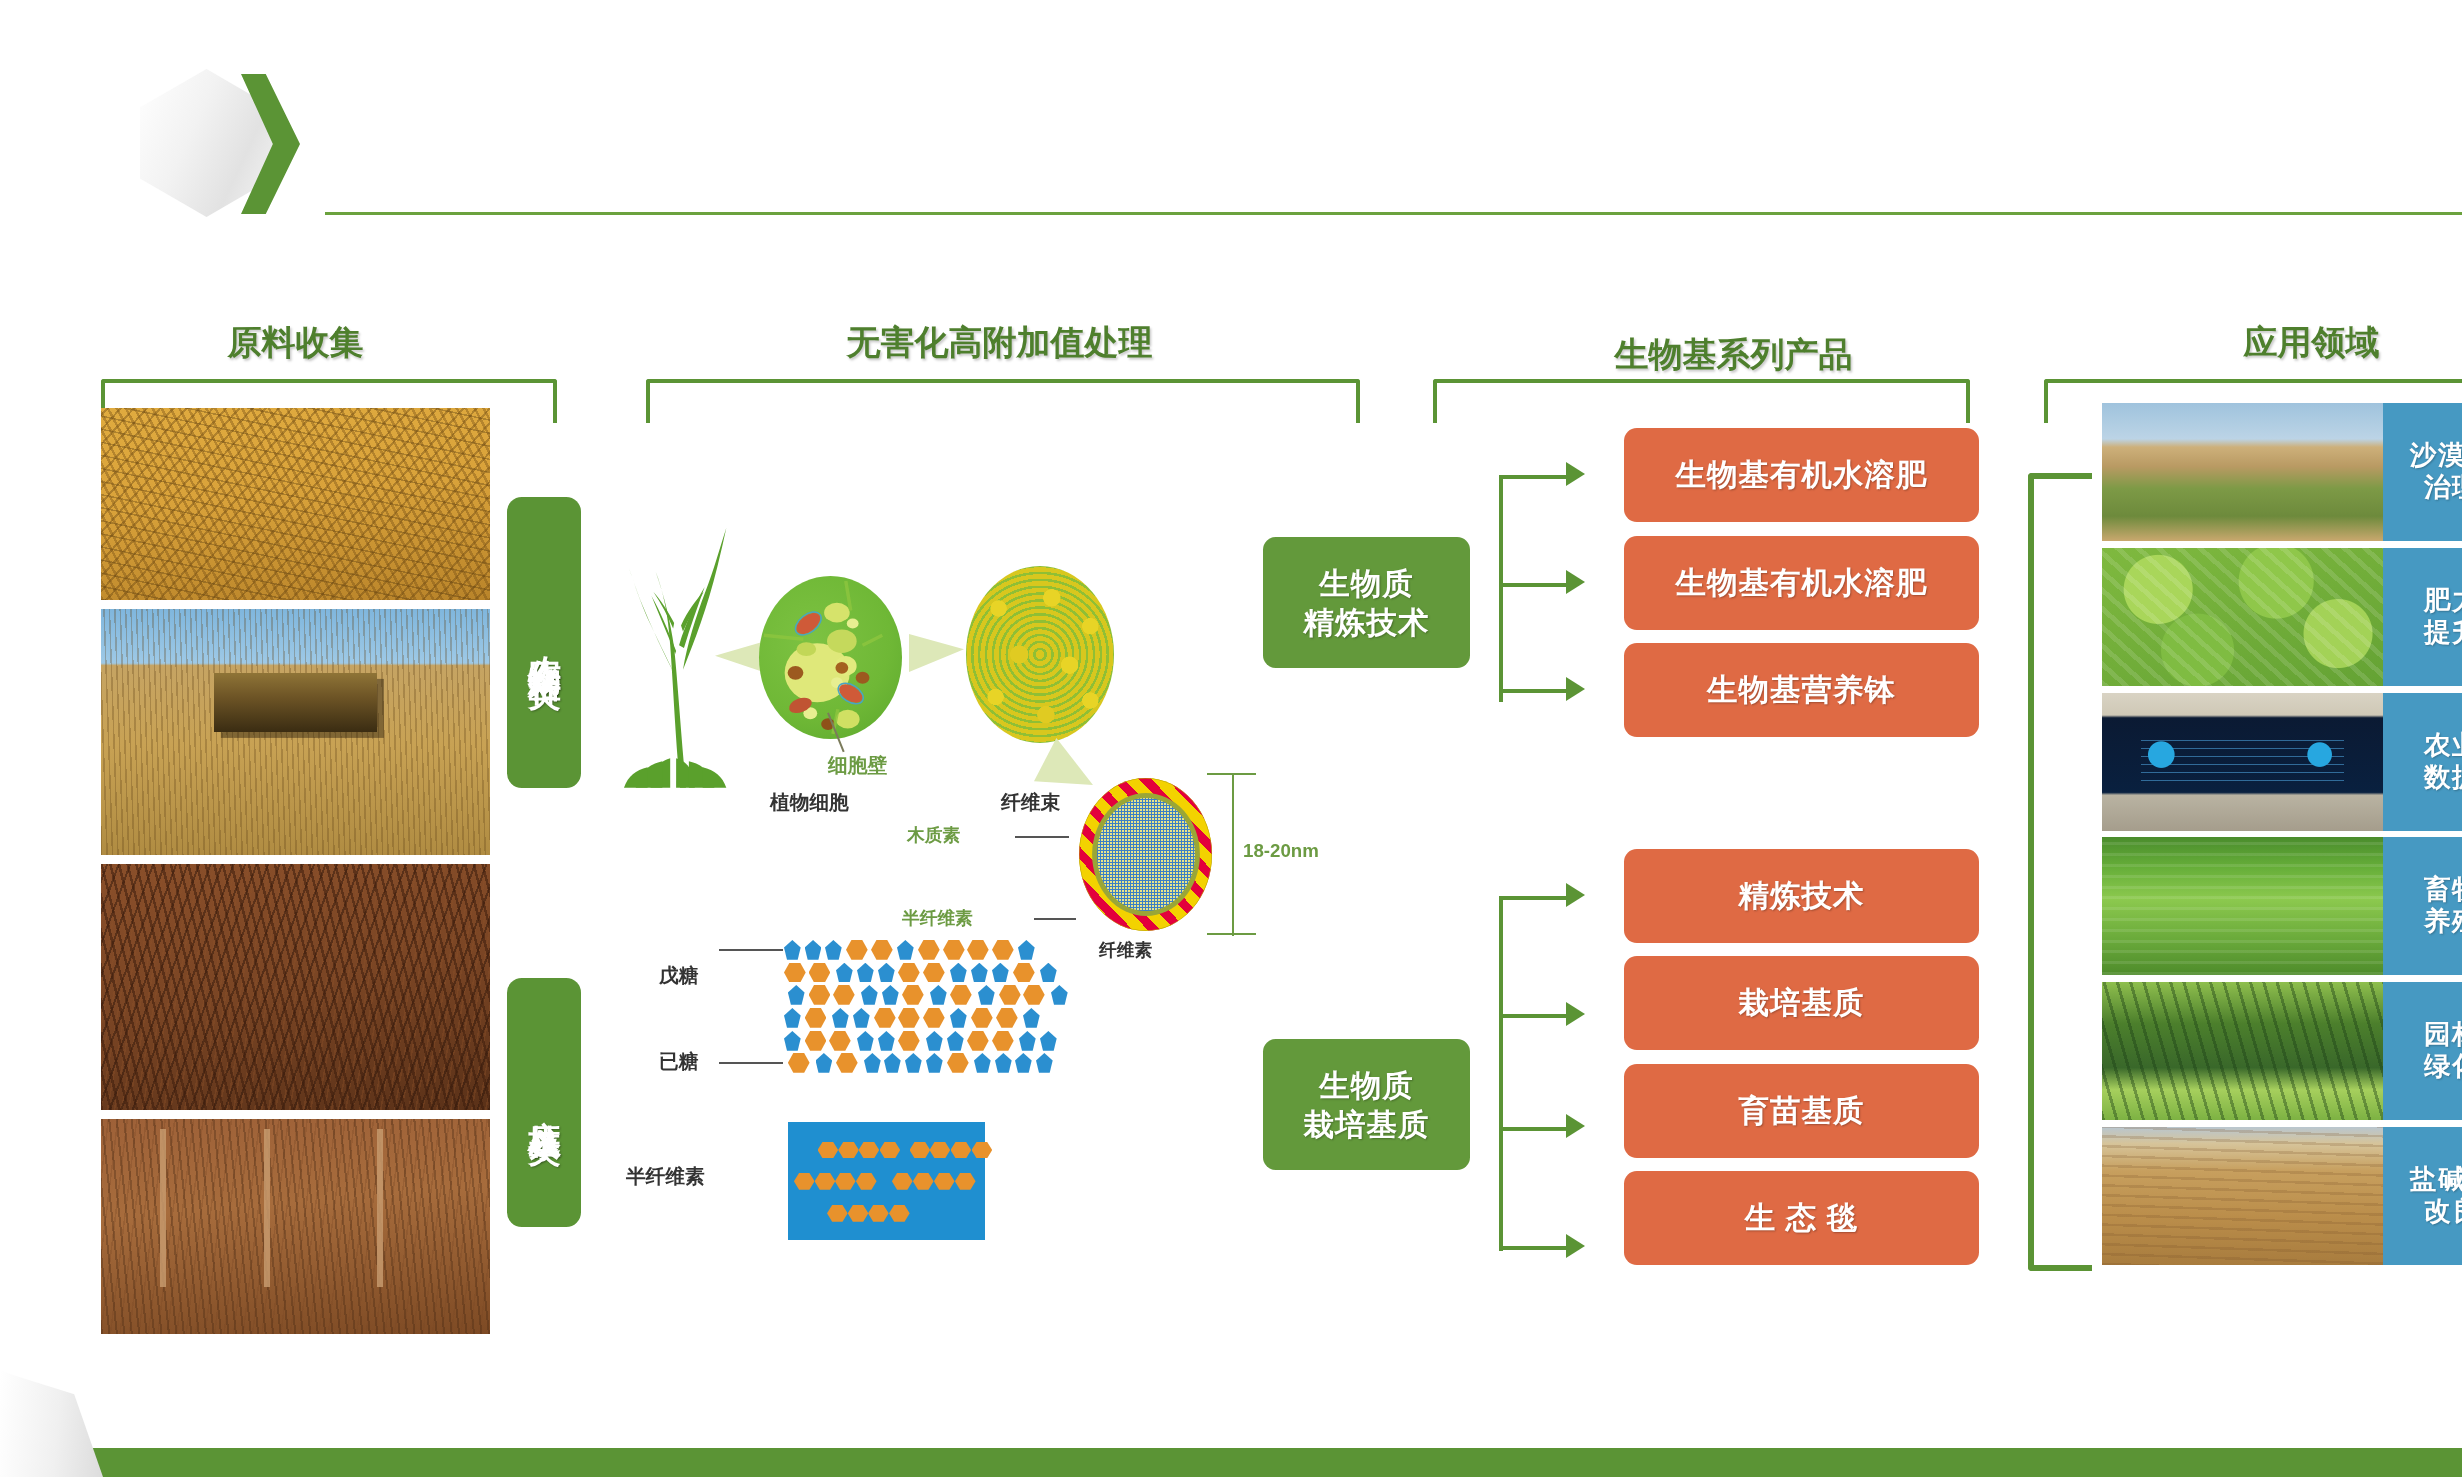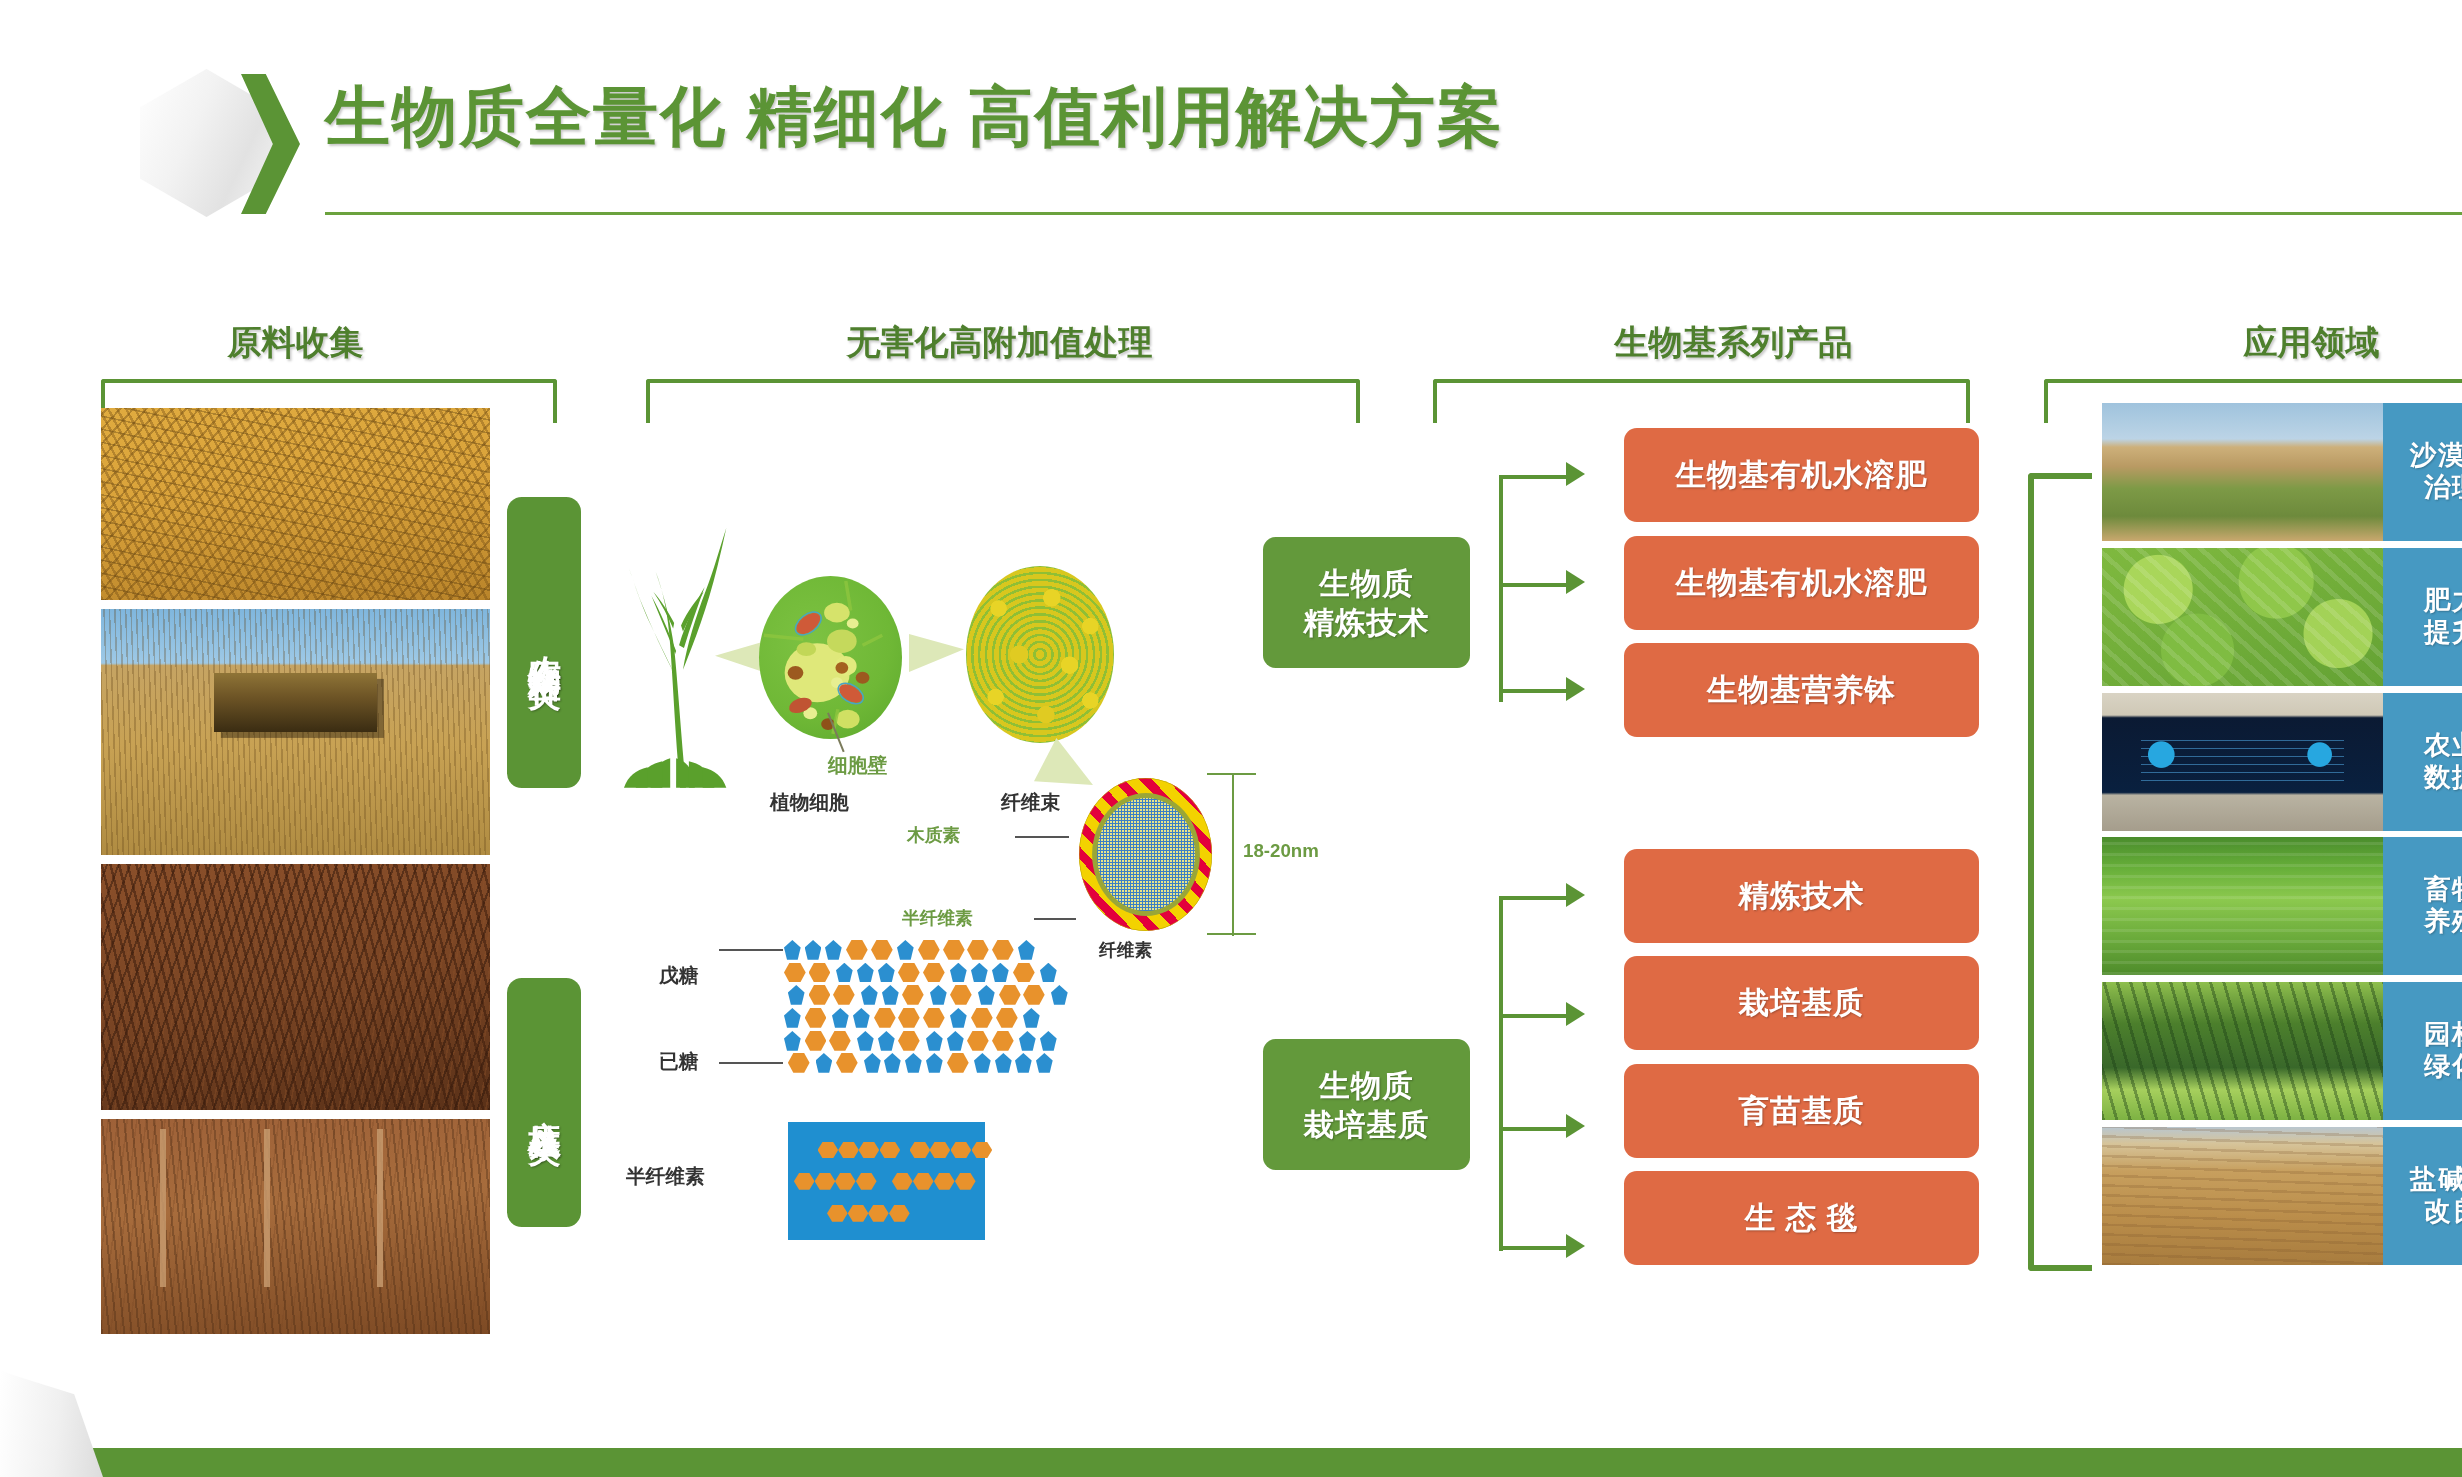--- a/index.html
+++ b/index.html
@@ -162,27 +162,26 @@
     background:linear-gradient(95deg,#ffffff 0%,#f0f0f0 55%,#dcdcdc 100%);
     clip-path:polygon(0% 0%,72% 22%,100% 100%,0% 100%);
     filter:drop-shadow(2px -1.5px 3px rgba(0,0,0,.18));}
 </style>
 </head>
 <body>
 
 <div id="header">
   <div class="hex-deco"></div>
   <div class="hex-arrow"></div>
-  <div id="title-text">生物质全量化 精细化 高值利用解决方案</div>
   <div id="title-rule"></div>
 </div>
 
 <div class="sec-title" style="left:101px;top:320px;width:389px;">原料收集</div>
 <div class="sec-title" style="left:635px;top:320px;width:729px;">无害化高附加值处理</div>
-<div class="sec-title" style="left:1423px;top:320px;width:621px;">生物基系列产品</div>
+<div class="sec-title" style="left:1423px;top:332px;width:621px;">生物基系列产品</div>
 <div class="sec-title" style="left:2102px;top:320px;width:419px;">应用领域</div>
 
 <div class="bracket" style="left:101px;top:379px;width:456px;"></div>
 <div class="bracket" style="left:646px;top:379px;width:714px;"></div>
 <div class="bracket" style="left:1433px;top:379px;width:537px;"></div>
 <div class="bracket" style="left:2044px;top:379px;width:473px;"></div>
 
 <div id="col-raw">
   <div class="photo p-straw1"></div>
   <div class="photo p-straw2">

